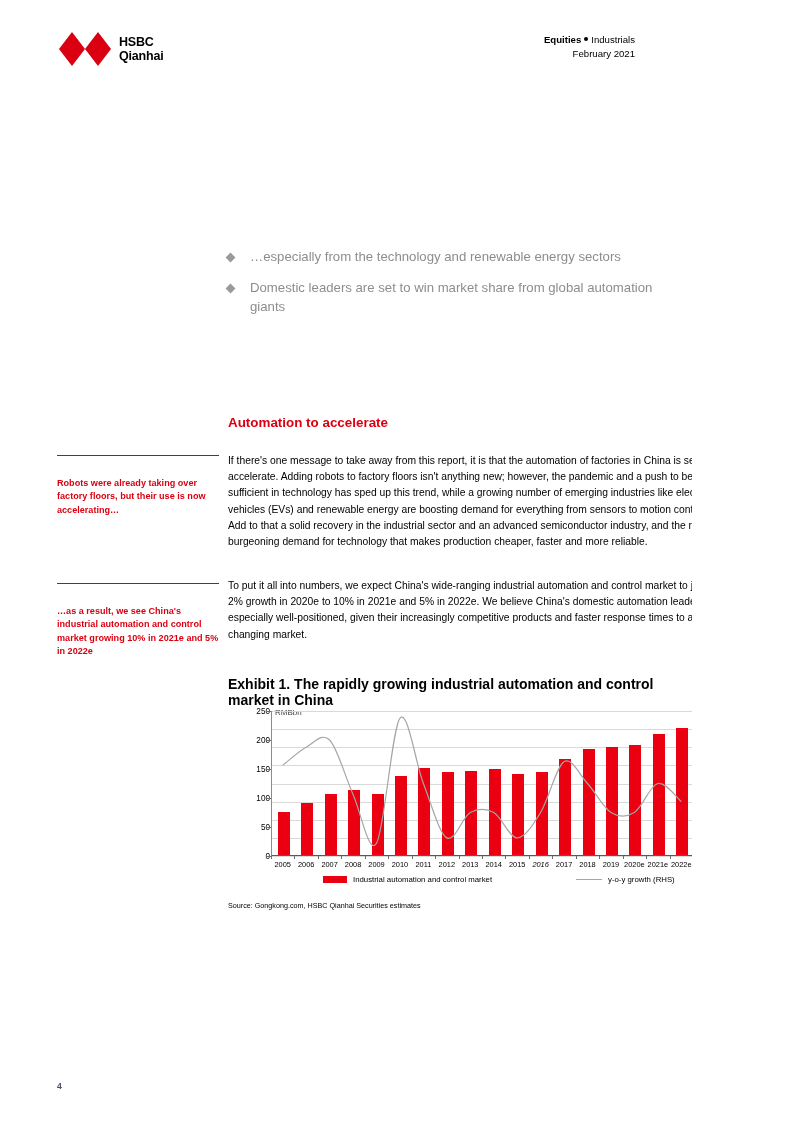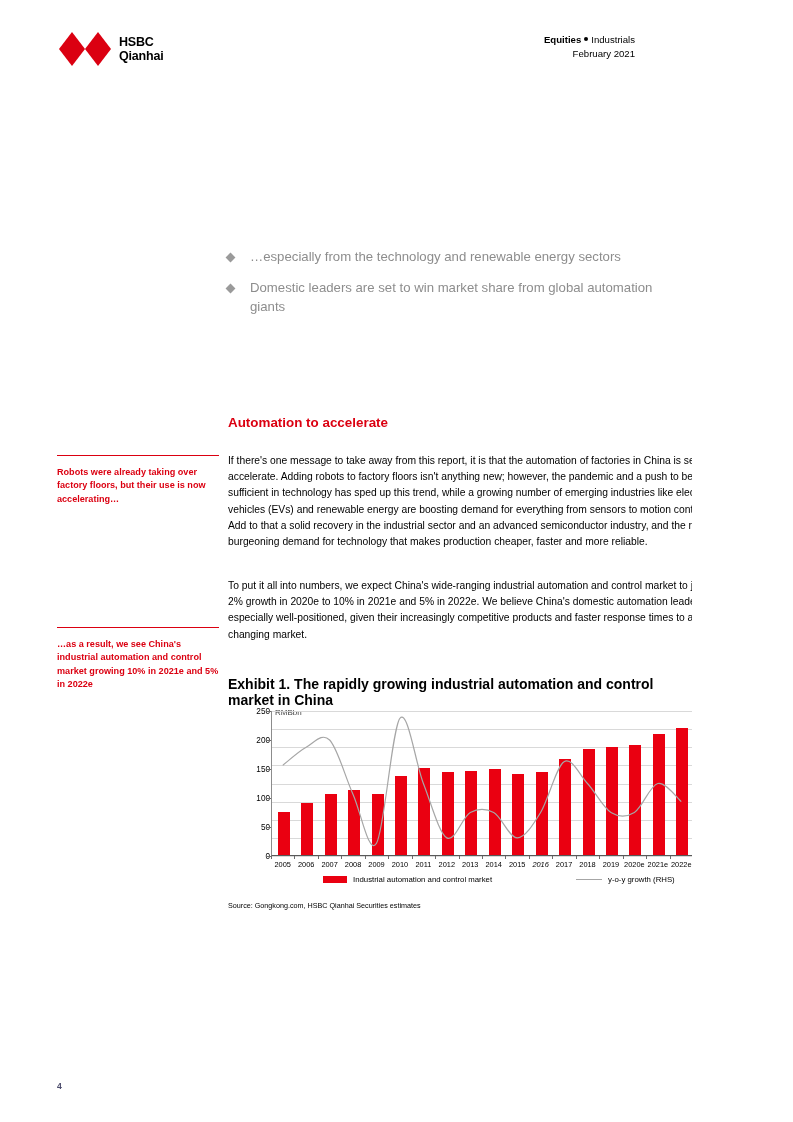--- a/index.html
+++ b/index.html
@@ -113,28 +113,28 @@
   }
   #para1 { top: 453px; }
   #para2 { top: 578px; }
 
   
   .note {
     position: absolute;
     left: 57px;
     width: 162px;
     border-top: 1.6px solid #db0011;
-    padding-top: 10px;
+    padding-top: 21px;
     font-size: 9.1px;
     font-weight: bold;
     line-height: 13.4px;
     color: #db0011;
   }
   #note1 { top: 455px; }
-  #note2 { top: 583px; margin-top: 44px; }
+  #note2 { top: 583px; }
 
   
   .exhibit-title {
     position: absolute;
     left: 228px; top: 676px;
     font-size: 14px;
     font-weight: bold;
     color: #000;
   }
   .chart-box {

